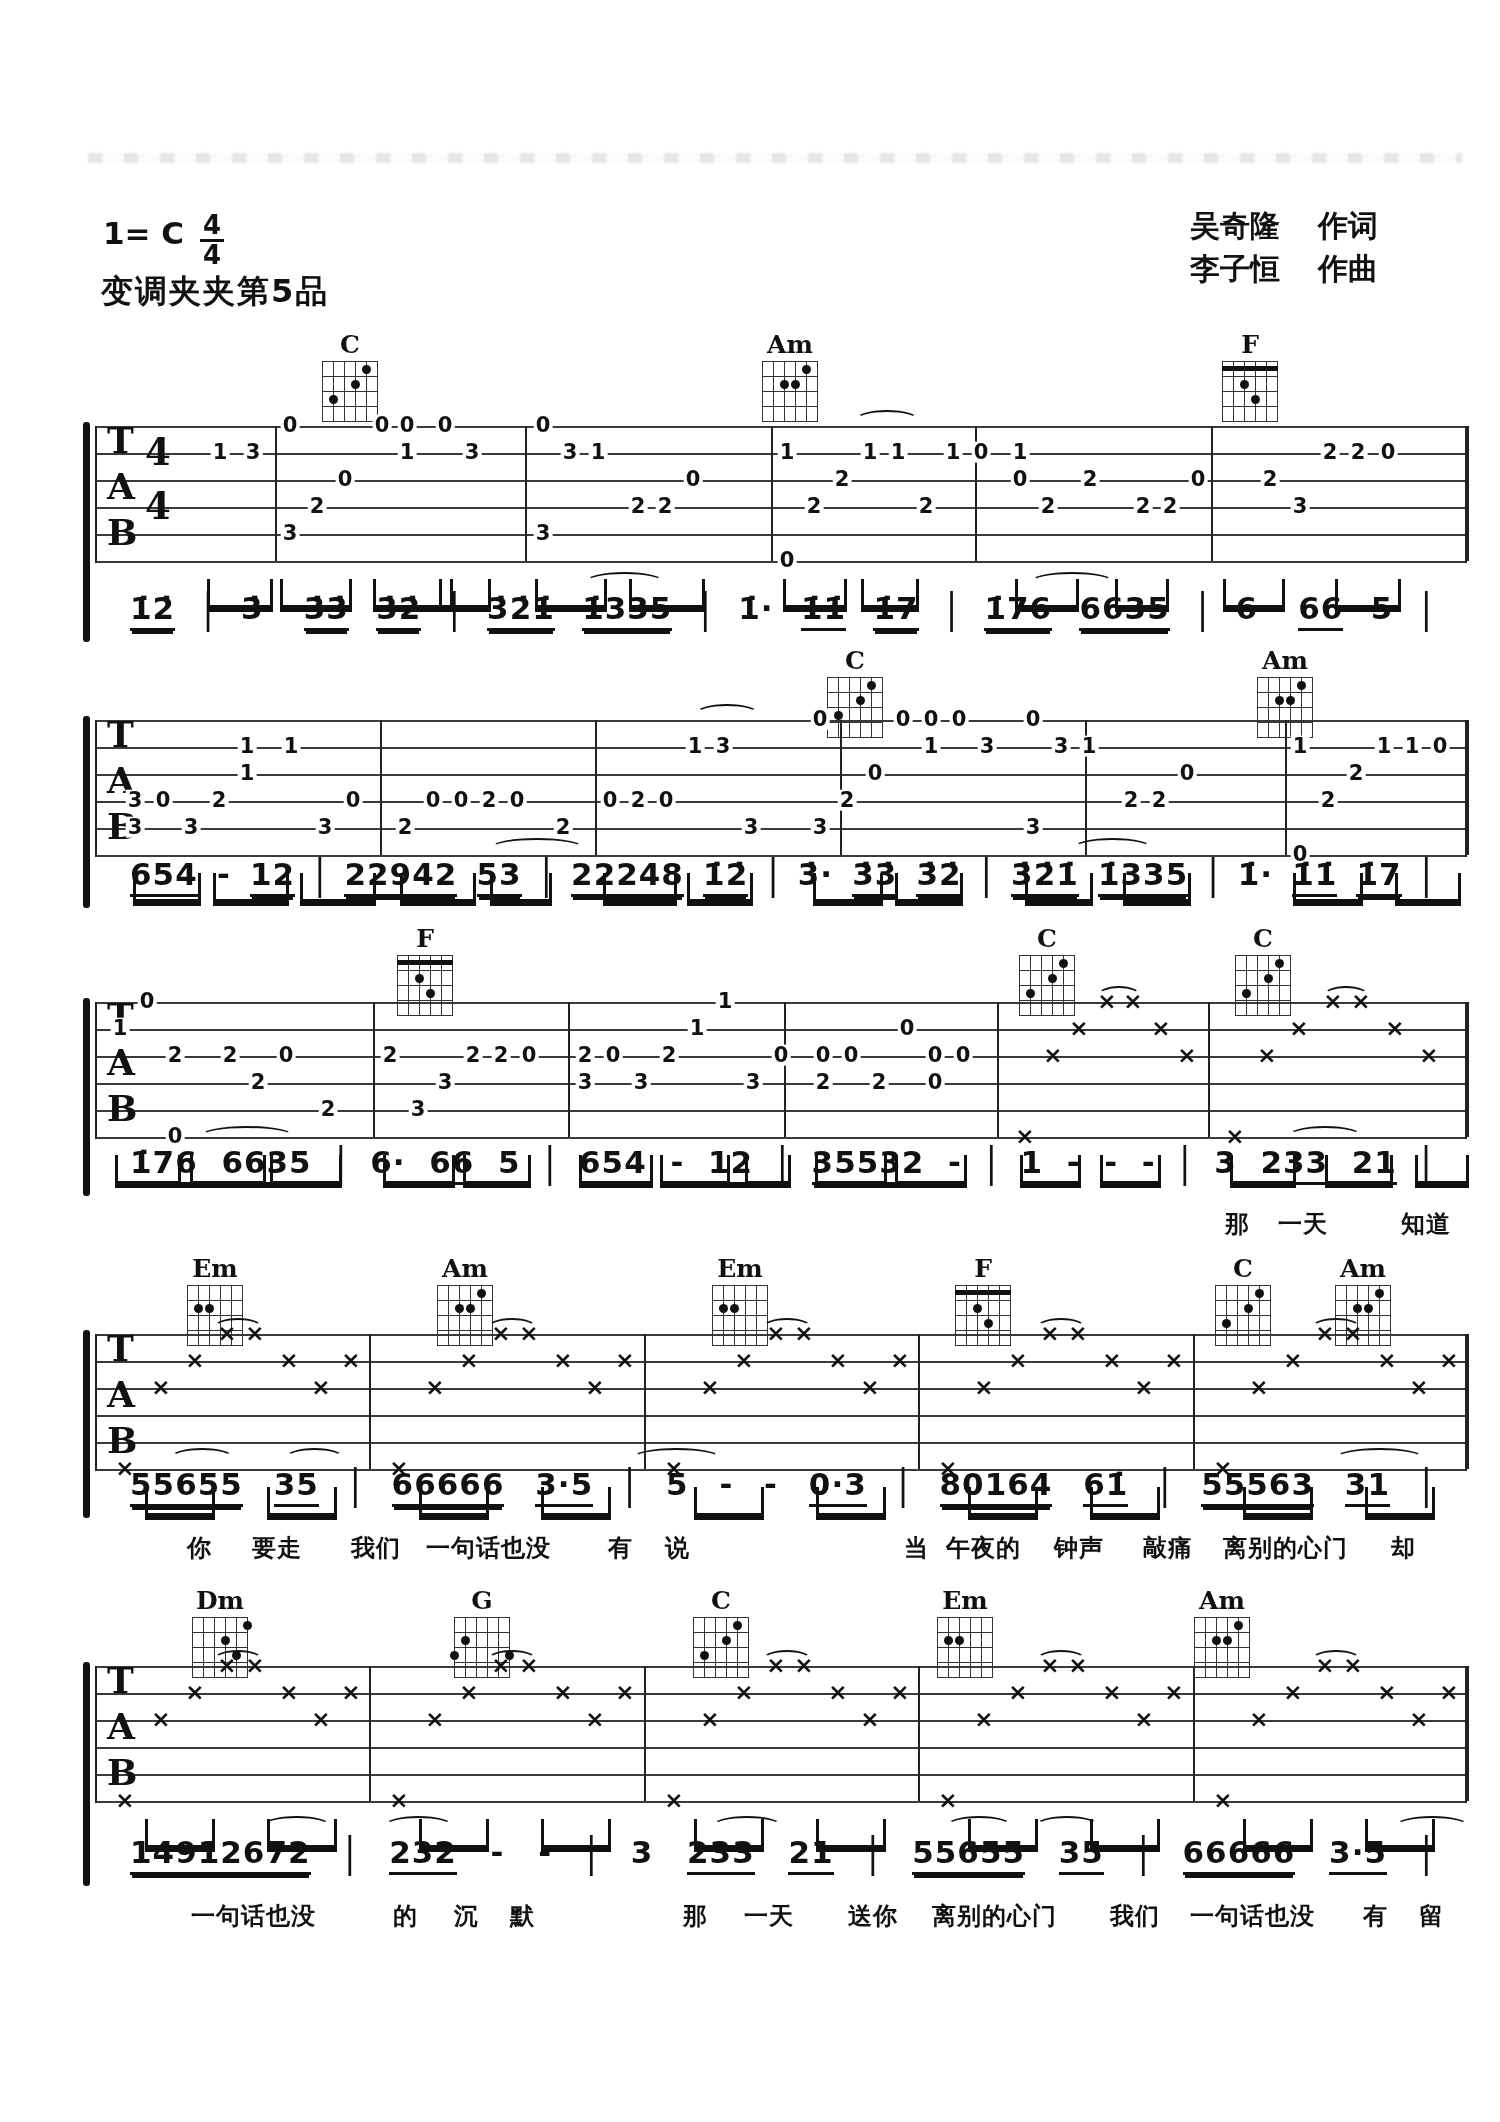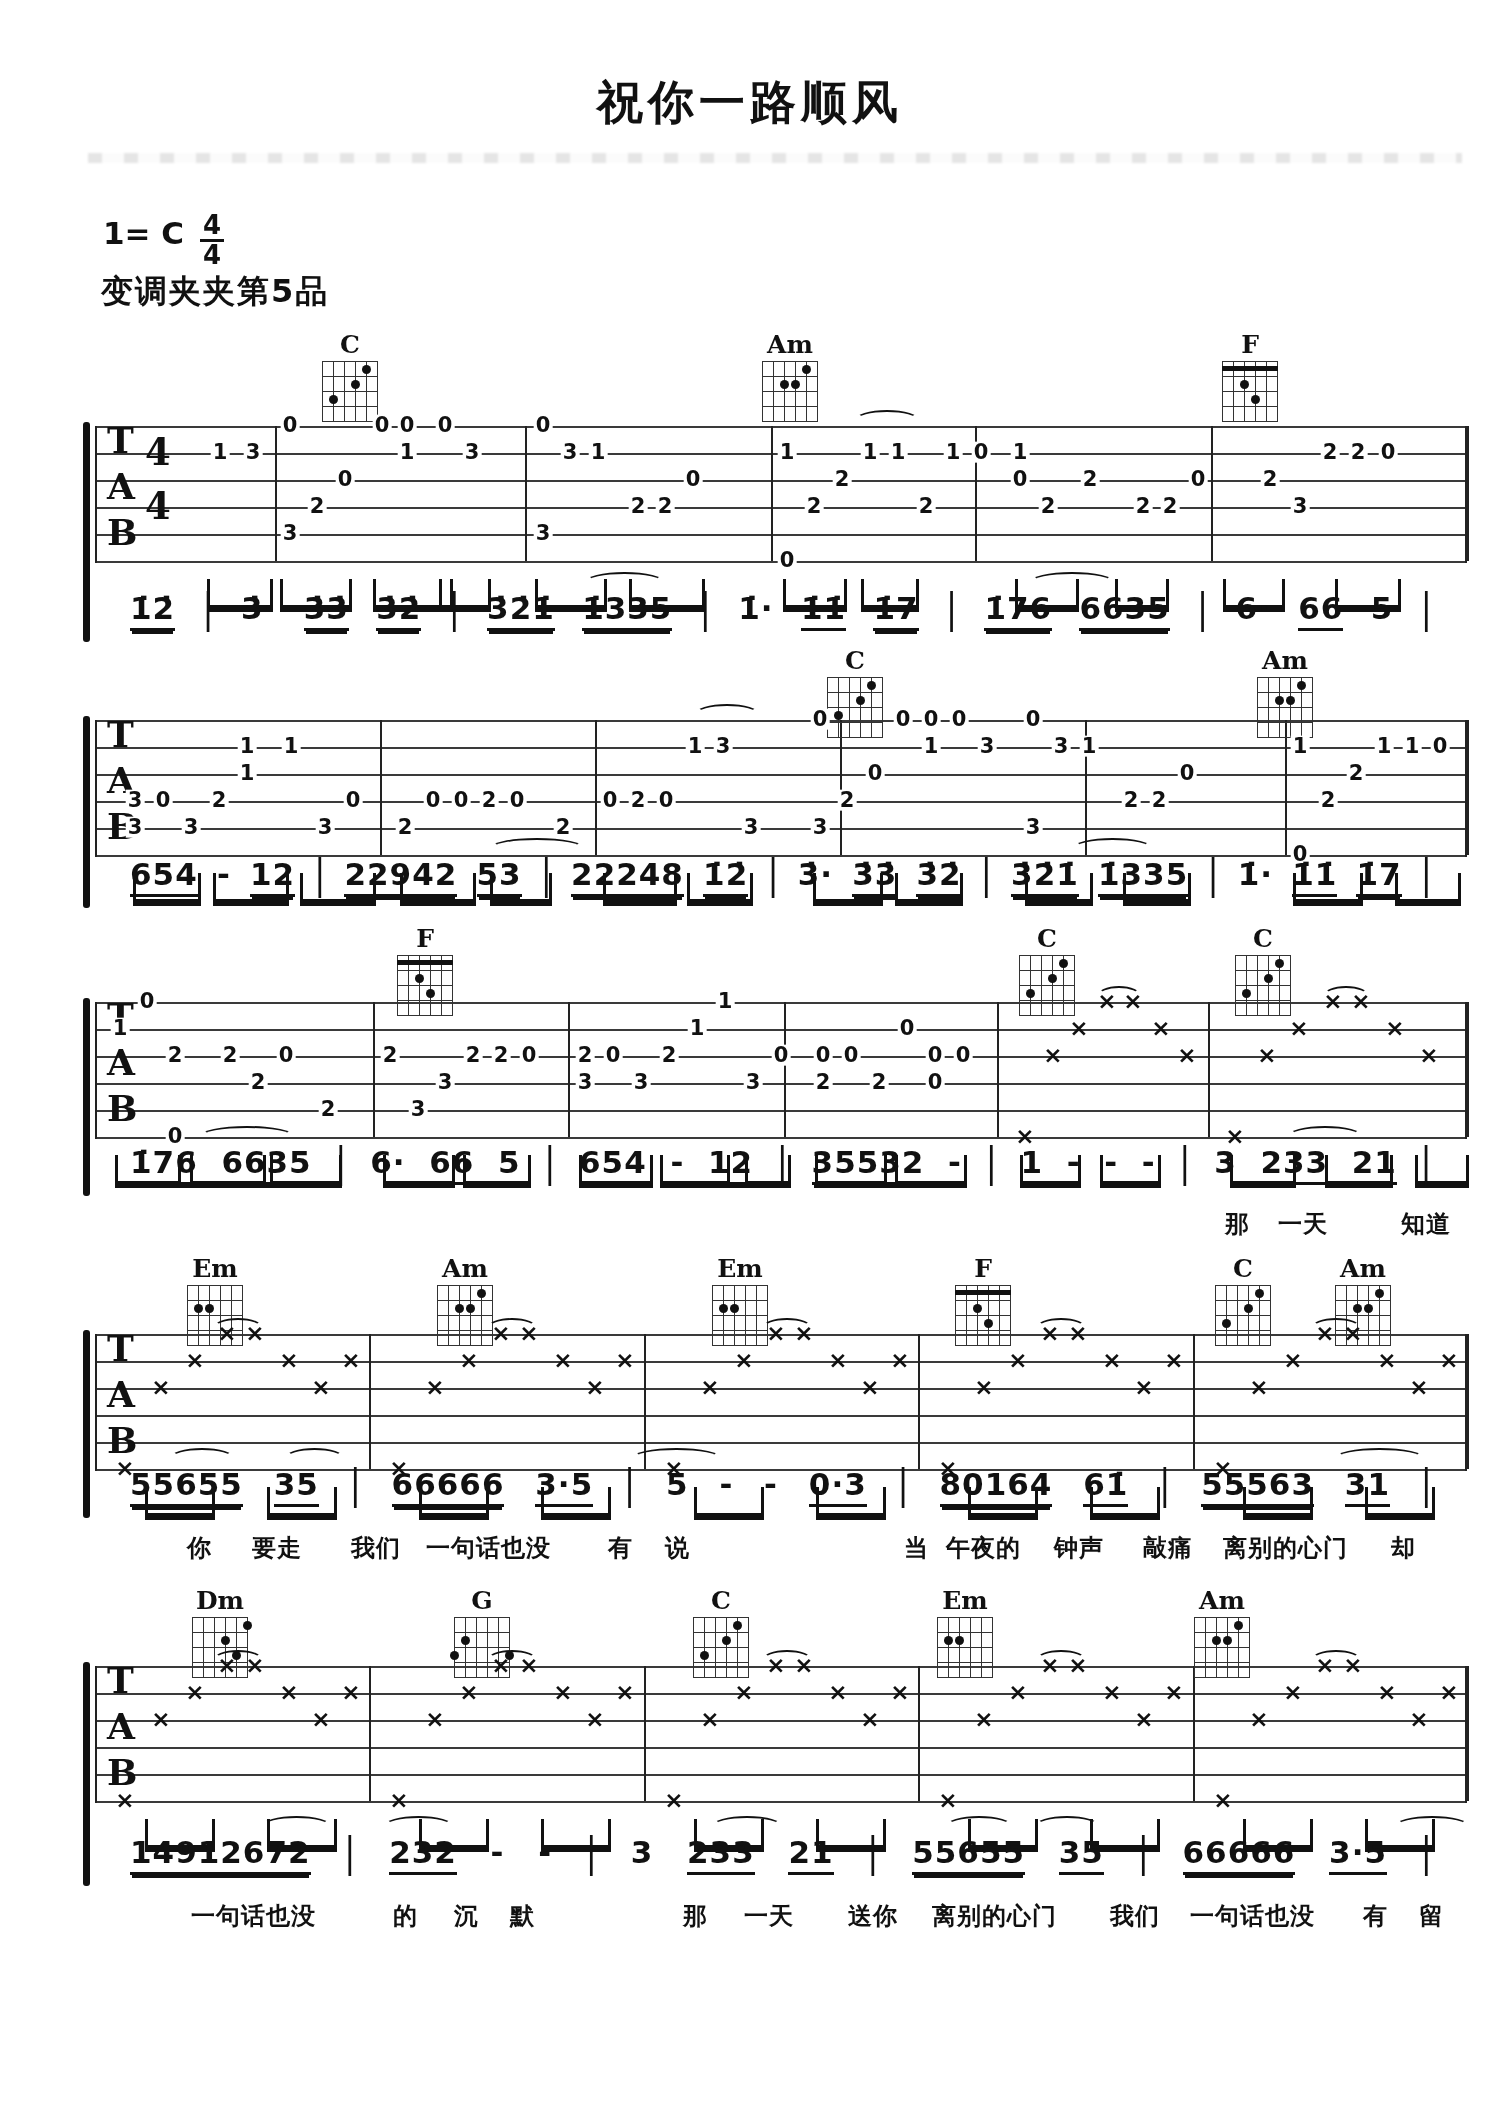--- a/index.html
+++ b/index.html
@@ -38,32 +38,41 @@
          background-image:repeating-linear-gradient(to right,#333 0,#333 1px,transparent 1px,transparent 11px),
                           repeating-linear-gradient(to bottom,#333 0,#333 1px,transparent 1px,transparent 15px);
          box-shadow:inset -1px -1px 0 #333}
   .cdot{position:absolute;width:9px;height:9px;border-radius:50%;background:#111}
   .cbarre{position:absolute;left:0;top:5px;width:56px;height:5px;background:#111}
 </style>
 </head>
 <body>
 
 <div class="page">
-  <div class="abs title">祝你一路顺风</div>
   <div class="abs smudge"></div>
 
   <div class="abs keyrow">
     <span>1= C</span>
     <span class="frac">
       <span class="ft">4</span>
       <span>4</span>
     </span>
   </div>
   <div class="abs capo">变调夹夹第5品</div>
 
+  <div class="abs credits">
+    <div class="credit-row">
+      <span>吴奇隆</span>
+      <span>作词</span>
+    </div>
+    <div class="credit-row">
+      <span>李子恒</span>
+      <span>作曲</span>
+    </div>
+  </div>
 
   <div id="score">
       <div class="abs bracket" style="left: 83px; top: 422px; width: 7px; height: 220px;"></div>
       <div class="abs sline" style="left: 95px; top: 426px; width: 1372px;"></div>
       <div class="abs sline" style="left: 95px; top: 453px; width: 1372px;"></div>
       <div class="abs sline" style="left: 95px; top: 480px; width: 1372px;"></div>
       <div class="abs sline" style="left: 95px; top: 507px; width: 1372px;"></div>
       <div class="abs sline" style="left: 95px; top: 534px; width: 1372px;"></div>
       <div class="abs sline" style="left: 95px; top: 561px; width: 1372px;"></div>
       <div class="abs sedge" style="left: 95px; top: 426px;"></div>

